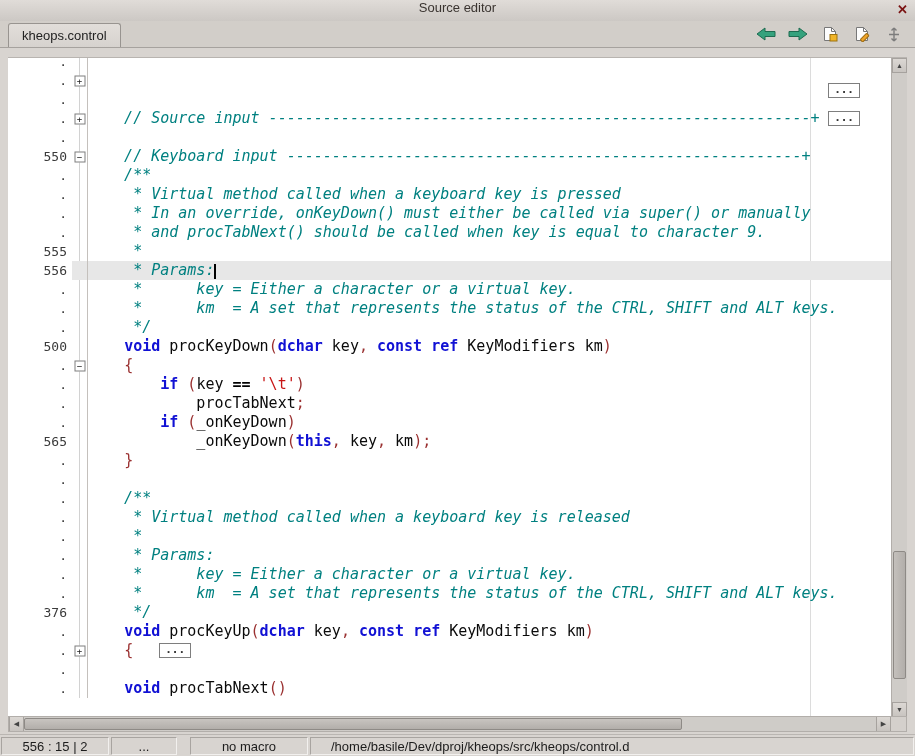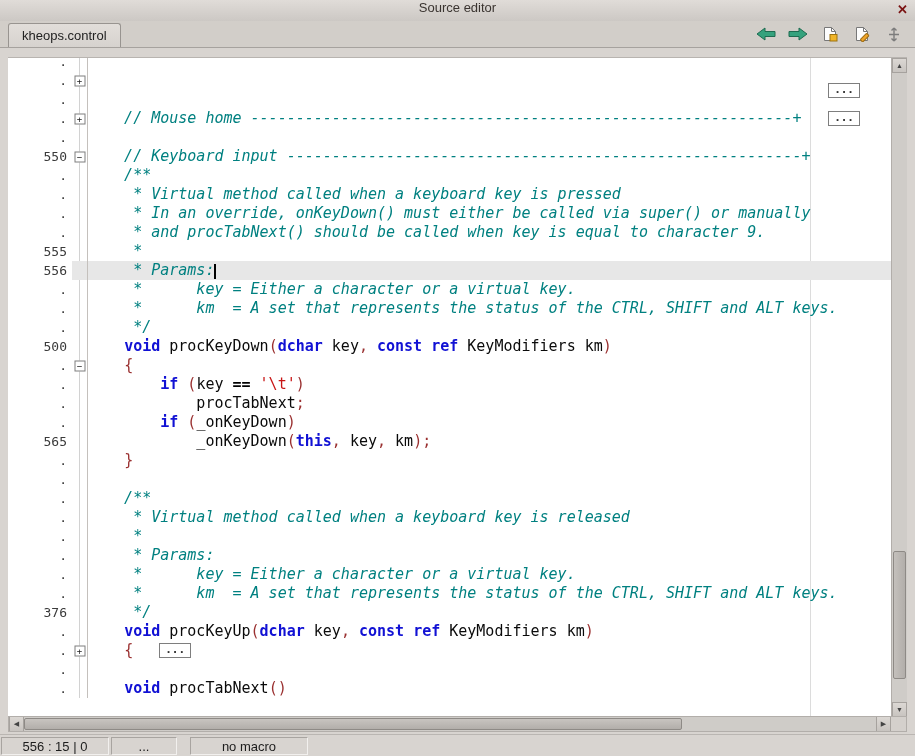--- a/index.html
+++ b/index.html
@@ -194,21 +194,21 @@
         <div class="row">
           <span class="gut">.</span>
           <span class="fold"></span>
           <span class="code"></span>
         </div>
         <div class="row">
           <span class="gut">.</span>
           <span class="fold">
             <span class="fbox">+</span>
           </span>
-          <span class="code"><span class="t-c">    // Mouse home ------------------------------------------------------------+</span><span class="dotsbox dots-right">...</span></span>
+          <span class="code"><span class="t-c">    // Source input ------------------------------------------------------------+</span><span class="dotsbox dots-right">...</span></span>
         </div>
         <div class="row">
           <span class="gut">.</span>
           <span class="fold"></span>
           <span class="code"></span>
         </div>
         <div class="row">
           <span class="gut">550</span>
           <span class="fold">
             <span class="fbox">−</span>
@@ -382,21 +382,24 @@
     <div class="h-thumb"></div>
   </div>
   <div class="hsb-btn">
       <span>▶</span>
     </div>
   <div class="h-corner"></div>
 </div>
 
 <div class="statusbar">
   <div class="cell c1">
-      <span>556 : 15 | 0</span>
+      <span>556 : 15 | 2</span>
     </div>
   <div class="cell c2">
       <span>...</span>
     </div>
   <div class="cell c3">
       <span>no macro</span>
     </div>
+  <div class="cell c4">
+      <span>/home/basile/Dev/dproj/kheops/src/kheops/control.d</span>
+    </div>
 </div>
 
 </body></html>

